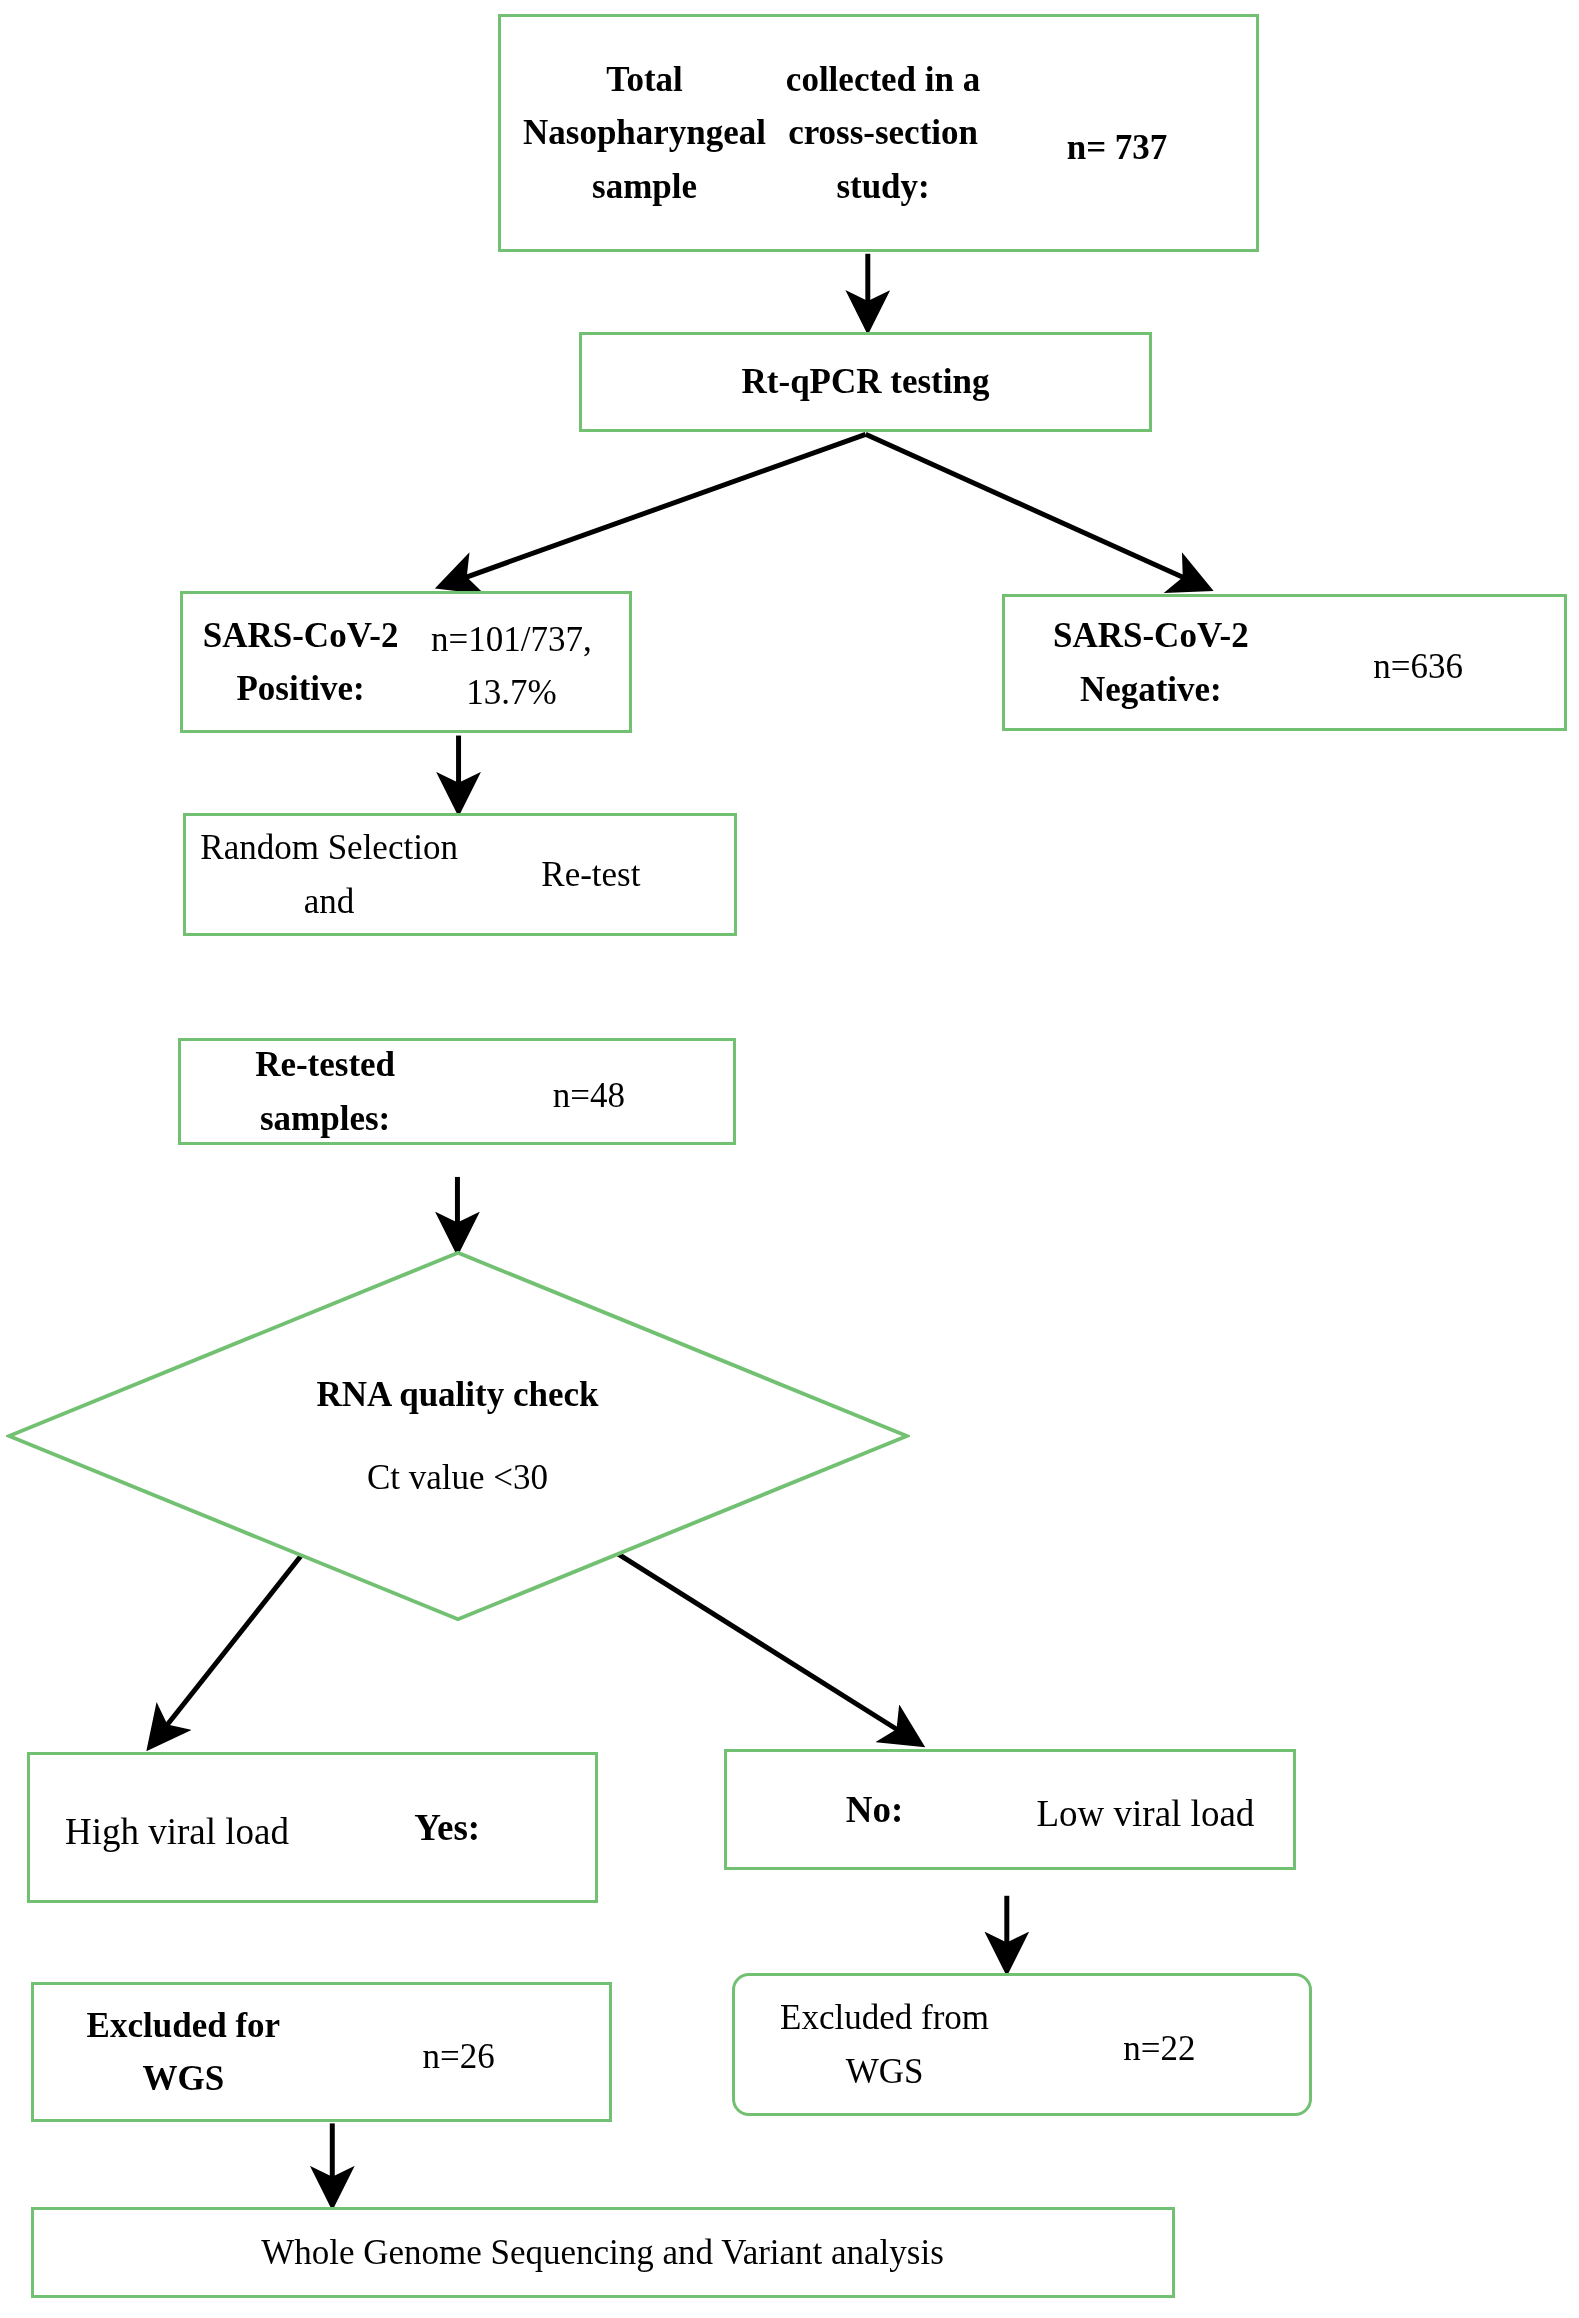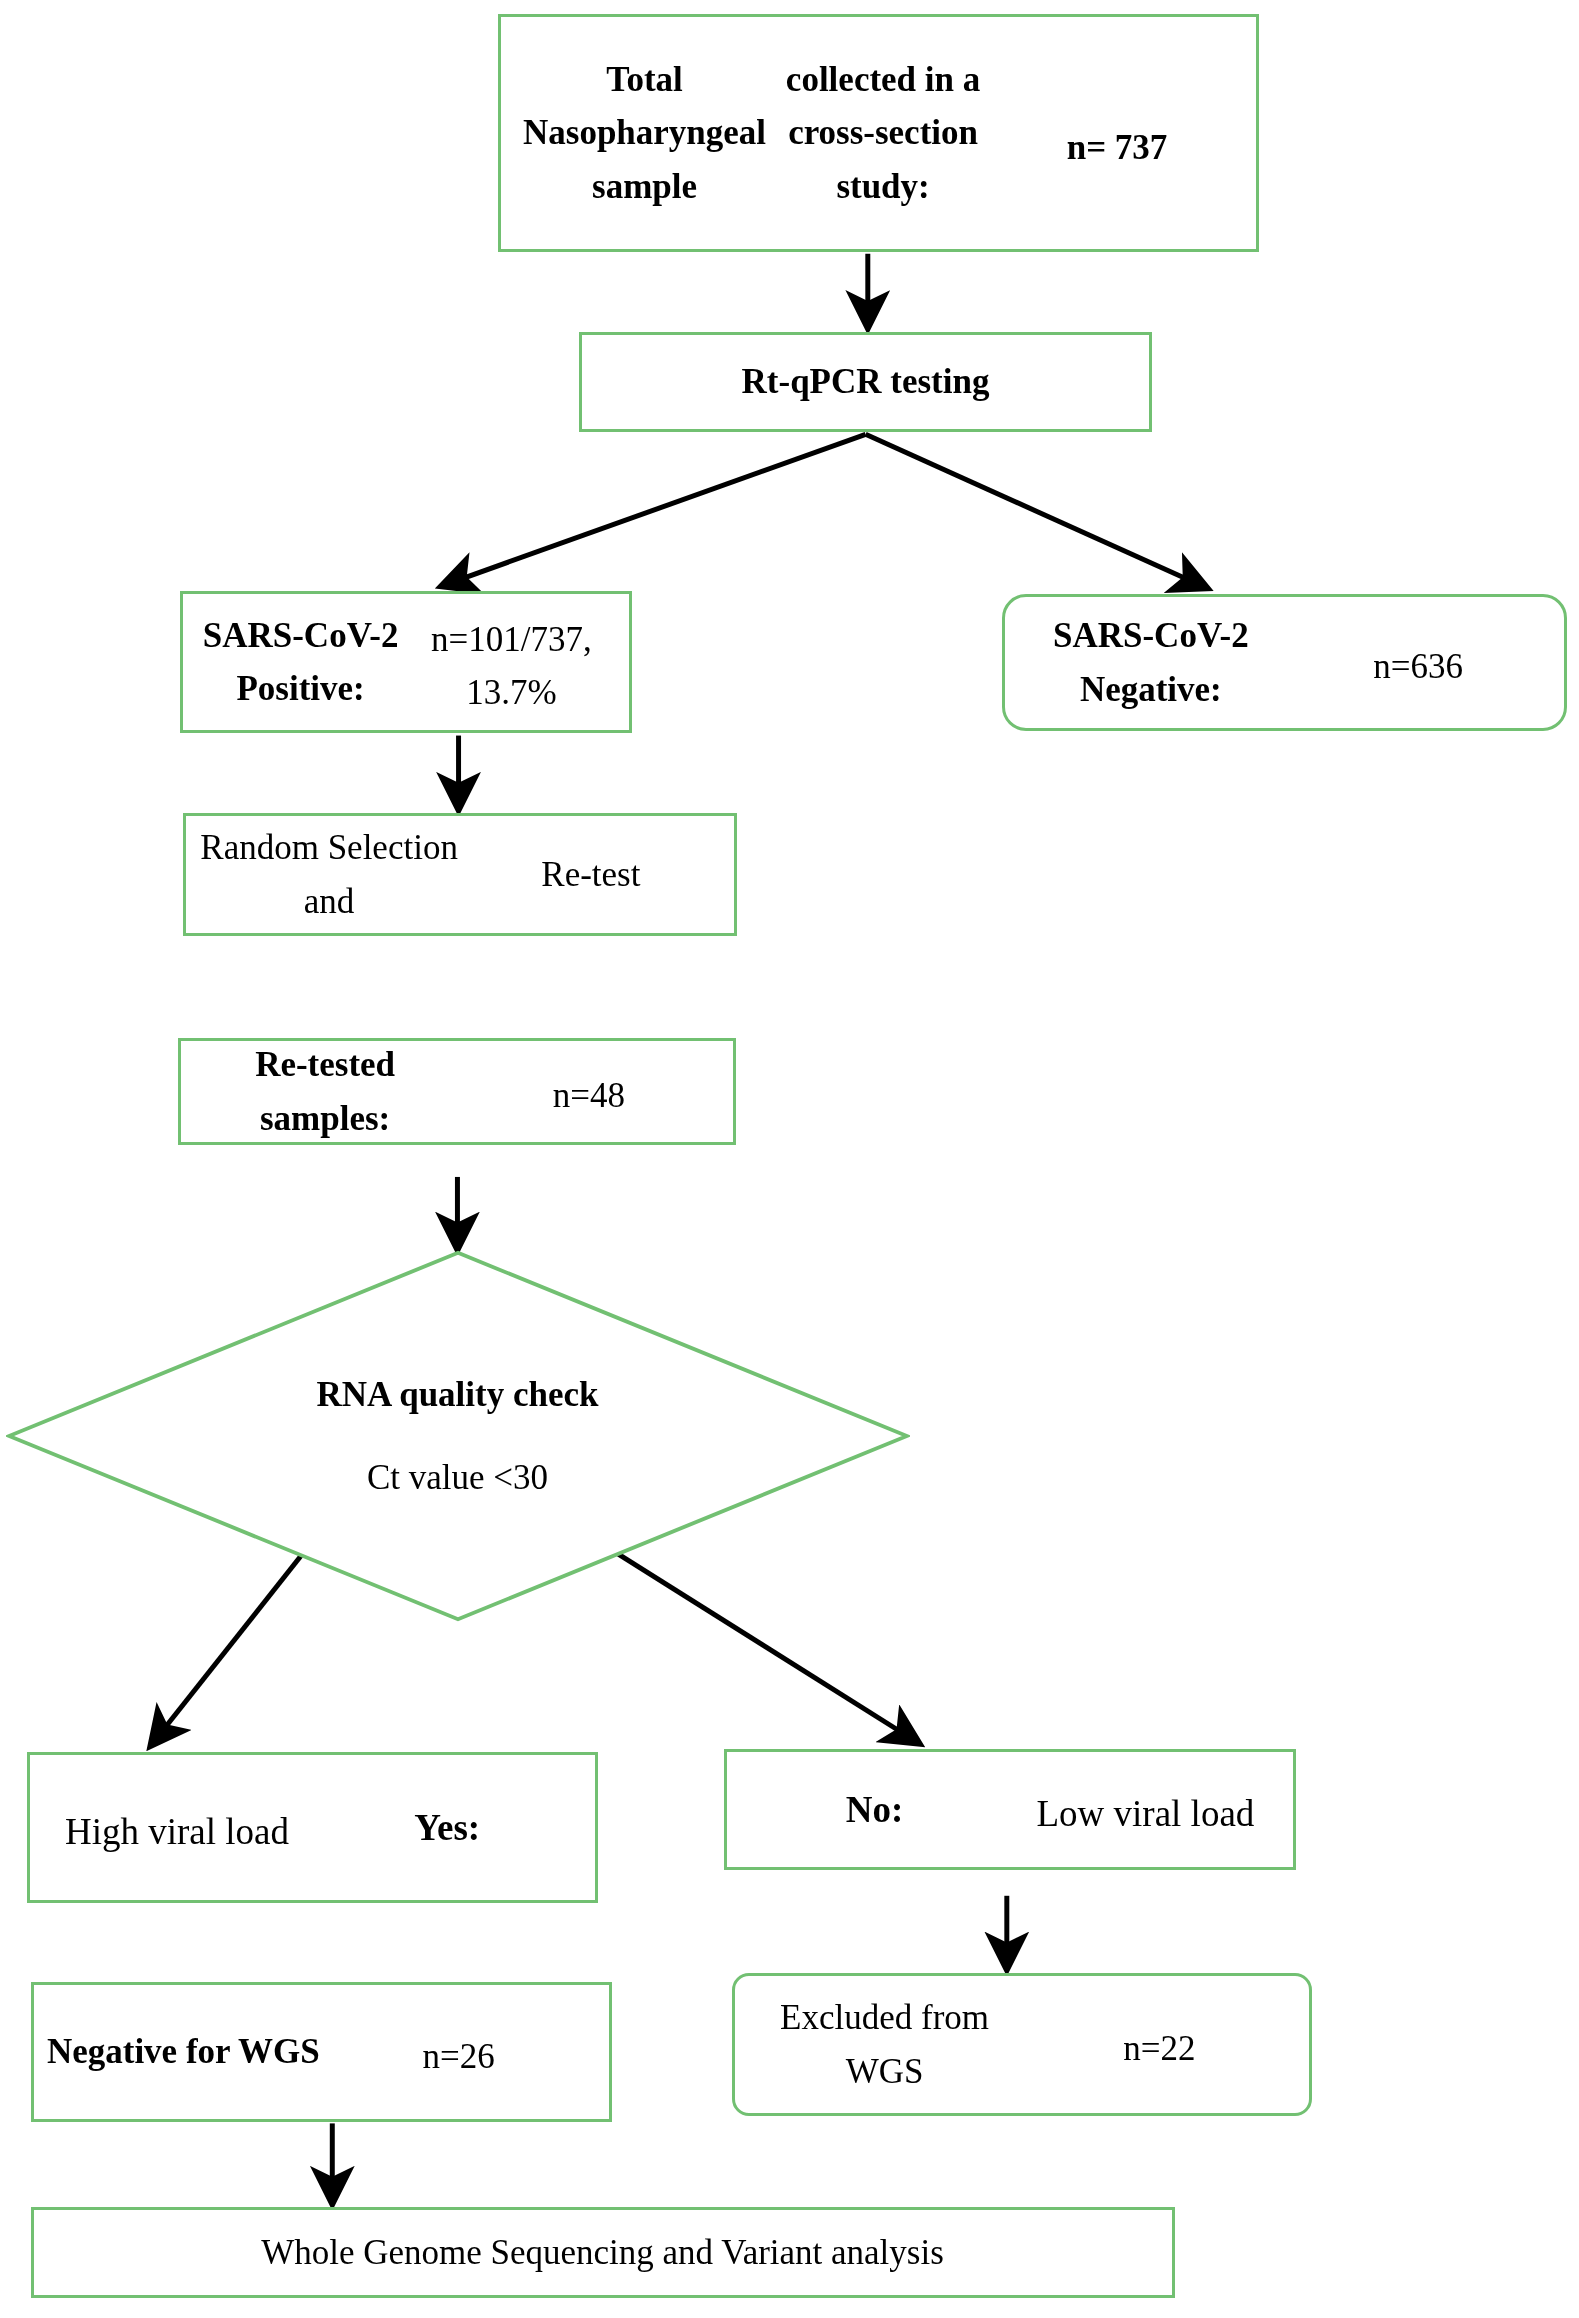--- a/index.html
+++ b/index.html
@@ -100,21 +100,21 @@
 
   <div class="node" style="left:579px; top:332px; width:573px; height:100px; padding:5.5px 16.6px;">
     <span class="line fs-main bold">Rt-qPCR testing</span>
   </div>
 
   <div class="node" style="left:180px; top:591px; width:452px; height:142px; padding:8.9px 12.2px;">
     <span class="line fs-main bold">SARS-CoV-2 Positive:</span>
     <span class="line fs-main reg gap-sm">n=101/737, 13.7%</span>
   </div>
 
-  <div class="node" style="left:1002px; top:594px; width:565px; height:137px; padding:8.9px 12.2px;border-radius:24px;">
+  <div class="node" style="left:1002px; top:594px; width:565px; height:137px; padding:8.9px 12.2px;">
     <span class="line fs-main bold">SARS-CoV-2 Negative:</span>
     <span class="line fs-main reg gap-sm">n=636</span>
   </div>
 
   <div class="node" style="left:183px; top:813px; width:554px; height:123px; padding:6.6px 12.2px;">
     <span class="line fs-main reg">Random Selection and</span>
     <span class="line fs-main reg">Re-test</span>
   </div>
 
   <div class="node" style="left:178px; top:1038px; width:558px; height:107px; padding:8.9px 12.2px;">
@@ -136,21 +136,21 @@
     <span class="line fs-big reg gap-sm">High viral load</span>
     <span class="line fs-big bold">Yes:</span>
   </div>
 
   <div class="node" style="left:724px; top:1749px; width:572px; height:121px; padding:8.9px 12.2px;">
     <span class="line fs-big bold">No:</span>
     <span class="line fs-big reg gap-sm">Low viral load</span>
   </div>
 
   <div class="node" style="left:30.5px; top:1982px; width:581px; height:140px; padding:8.9px 12.2px;">
-    <span class="line fs-main bold">Negative for WGS</span>
+    <span class="line fs-main bold">Excluded for WGS</span>
     <span class="line fs-main reg gap-md">n=26</span>
   </div>
 
   <div class="node" style="left:732px; top:1973px; width:580px; height:143px; padding:8.9px 12.2px;border-radius:17px;">
     <span class="line fs-main reg">Excluded from WGS</span>
     <span class="line fs-main reg gap-md">n=22</span>
   </div>
 
   <div class="node" style="left:30.5px; top:2207px; width:1144px; height:91px; padding:5.5px 16.6px;">
     <span class="line fs-main reg">Whole Genome Sequencing and Variant analysis</span>

